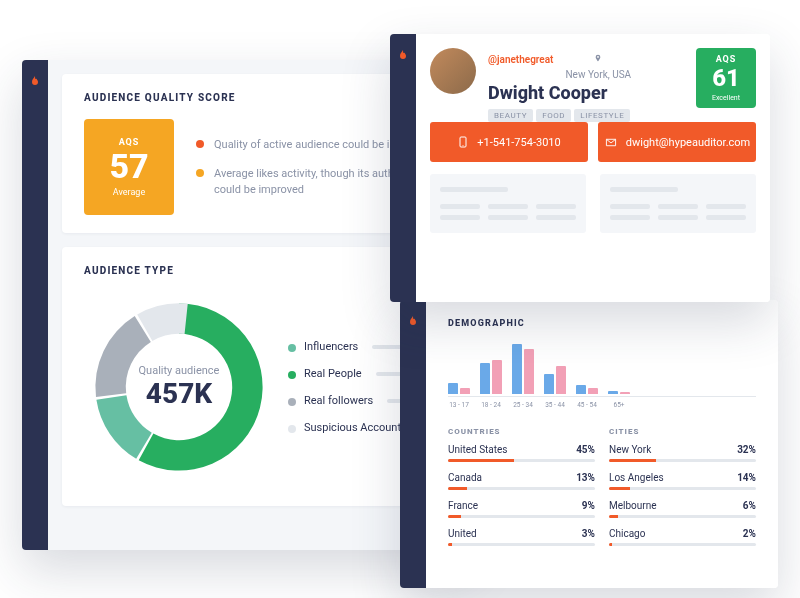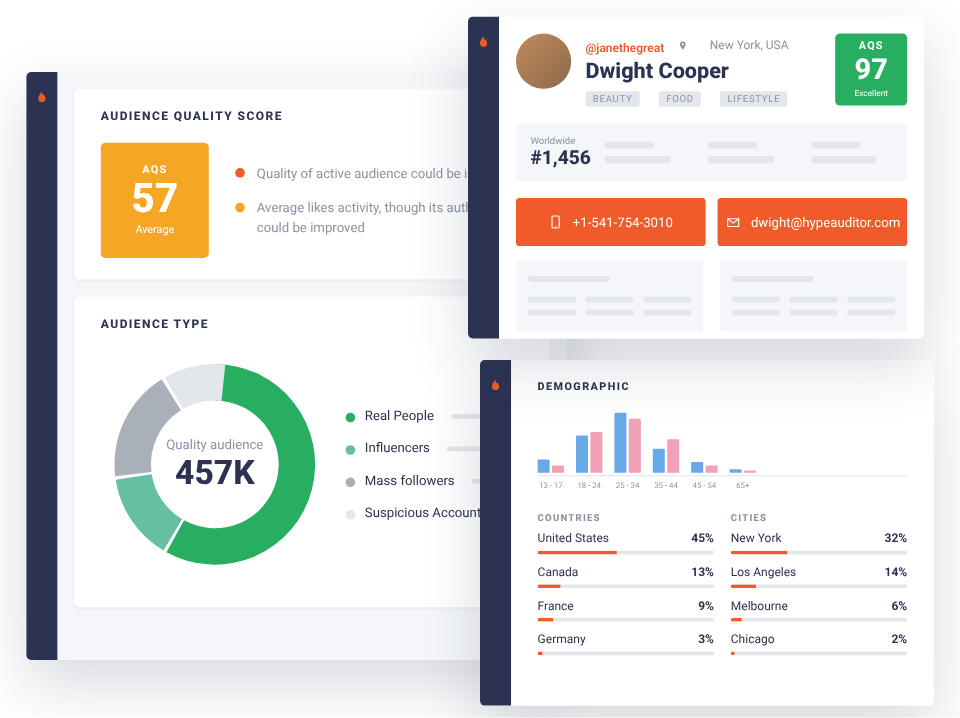--- a/index.html
+++ b/index.html
@@ -46,29 +46,29 @@
 .aud-row{display:flex;align-items:center;gap:14px;}
 .donut-wrap{position:relative;width:190px;height:190px;}
 .donut-center{position:absolute;inset:0;display:flex;flex-direction:column;align-items:center;justify-content:center;}
 .donut-center .lbl{font-size:11px;color:var(--text-light);}
 .donut-center .num{font-size:28px;font-weight:800;color:var(--text);}
 .legend{flex:1;display:flex;flex-direction:column;gap:14px;}
 .leg-item{display:flex;align-items:center;gap:8px;font-size:11px;color:var(--text);}
 .leg-item::after{content:"";flex:1;height:4px;background:var(--grey-light);border-radius:2px;margin-left:6px;}
 
 
-.p2{left:390px;top:14px;width:380px;height:268px;z-index:3;}
+.p2{left:390px;top:34px;width:380px;height:268px;z-index:3;}
 .p2 .content{background:#fff;}
 .profile-top{display:flex;align-items:flex-start;gap:12px;}
 .avatar{width:46px;height:46px;border-radius:50%;background:linear-gradient(135deg,#c28a5c,#8c6a4a);flex:0 0 46px;}
 .profile-info{flex:1;}
 .handle{font-size:10px;color:var(--orange);font-weight:600;}
-.loc{font-size:10px;color:var(--text-light);display:inline-flex;align-items:center;gap:18px;margin-left:8px;}
+.loc{font-size:10px;color:var(--text-light);display:inline-flex;align-items:center;gap:6px;margin-left:8px;flex-direction:column;}
 .name{font-size:18px;font-weight:800;color:var(--text);margin:2px 0 6px;}
-.tags{display:flex;gap:16px;}
+.tags{display:flex;gap:3px;}
 .tag{font-size:8px;letter-spacing:.6px;padding:2px 6px;background:var(--grey-light);color:var(--text-light);border-radius:2px;text-transform:uppercase;}
 .aqs-tile.green{background:var(--green);width:60px;height:60px;}
 .aqs-tile.green .aqs-num{font-size:24px;}
 .rank-row{display:flex;gap:12px;margin:14px 0;padding:10px 12px;background:var(--bg);border-radius:3px;align-items:center;}
 .rank-block .rlabel{font-size:8px;color:var(--text-light);}
 .rank-block .rval{font-size:16px;font-weight:800;color:var(--text);}
 .placeholder-cols{display:flex;gap:18px;flex:1;}
 .ph-col{flex:1;display:flex;flex-direction:column;gap:6px;}
 .ph-bar{height:6px;background:var(--grey-light);border-radius:2px;}
 .contact-row{display:flex;gap:10px;}
@@ -138,30 +138,30 @@
                 <path d="M6.309517643312375 55.209774605486054 A 44 44 0 0 1 26.68355237373898 12.685883769117261 L 35.16226060147026 26.254653307620075 A 28 28 0 0 0 22.196965773016966 53.31531111258204 Z" fill="#a9b0ba"></path>
                 <path d="M27.99999999999998 11.894882233484708 A 44 44 0 0 1 54.59925238377673 6.241036603795969 L 52.926796971494284 22.153386929688345 A 28 28 0 0 0 35.999999999999986 25.751288694035726 Z" fill="#e3e7ec"></path>
               </svg>
             <div class="donut-center">
               <div class="lbl" style="text-align:center;max-width:90px;">Quality audience</div>
               <div class="num">457K</div>
             </div>
           </div>
           <div class="legend" id="aud-legend">
               <div class="leg-item">
+                <span class="dot" style="background:#66bfa3"></span>
+                <span>Influencers</span>
+              </div>
+              <div class="leg-item">
                 <span class="dot" style="background:#27ae60"></span>
                 <span>Real People</span>
               </div>
               <div class="leg-item">
-                <span class="dot" style="background:#66bfa3"></span>
-                <span>Influencers</span>
-              </div>
-              <div class="leg-item">
                 <span class="dot" style="background:#a9b0ba"></span>
-                <span>Mass followers</span>
+                <span>Real followers</span>
               </div>
               <div class="leg-item">
                 <span class="dot" style="background:#e3e7ec"></span>
                 <span>Suspicious Accounts</span>
               </div>
             </div>
         </div>
       </div>
     </div>
   </div>
@@ -185,45 +185,25 @@
           </span>
           <div class="name">Dwight Cooper</div>
           <div class="tags" id="profile-tags">
               <span class="tag">BEAUTY</span>
               <span class="tag">FOOD</span>
               <span class="tag">LIFESTYLE</span>
             </div>
         </div>
         <div class="aqs-tile green">
           <div class="aqs-label">AQS</div>
-          <div class="aqs-num">97</div>
+          <div class="aqs-num">61</div>
           <div class="aqs-sub" style="font-size:7px;">Excellent</div>
         </div>
       </div>
 
-      <div class="rank-row">
-        <div class="rank-block">
-          <div class="rlabel">Worldwide</div>
-          <div class="rval">#1,456</div>
-        </div>
-        <div class="placeholder-cols">
-          <div class="ph-col">
-              <div class="ph-bar" style="width:60%"></div>
-              <div class="ph-bar" style="width:80%"></div>
-            </div>
-          <div class="ph-col">
-              <div class="ph-bar" style="width:60%"></div>
-              <div class="ph-bar" style="width:80%"></div>
-            </div>
-          <div class="ph-col">
-              <div class="ph-bar" style="width:60%"></div>
-              <div class="ph-bar" style="width:80%"></div>
-            </div>
-        </div>
-      </div>
 
       <div class="contact-row">
         <div class="contact-btn">
           <svg width="12" height="16" viewBox="0 0 24 24" fill="#fff">
               <rect x="6" y="2" width="12" height="20" rx="2" ry="2" fill="none" stroke="#fff" stroke-width="2"></rect>
               <circle cx="12" cy="19" r="1"></circle>
             </svg>
           <span>+1-541-754-3010</span>
         </div>
         <div class="contact-btn">
@@ -336,21 +316,21 @@
                 <div class="geo-head">
                   <span>France</span>
                   <span class="pct">9%</span>
                 </div>
                 <div class="geo-track">
                   <div class="geo-fill" style="width:9%"></div>
                 </div>
               </div>
               <div class="geo-item">
                 <div class="geo-head">
-                  <span>Germany</span>
+                  <span>United</span>
                   <span class="pct">3%</span>
                 </div>
                 <div class="geo-track">
                   <div class="geo-fill" style="width:3%"></div>
                 </div>
               </div>
             </div>
         </div>
         <div class="geo-col">
           <div class="sec-title">CITIES</div>

